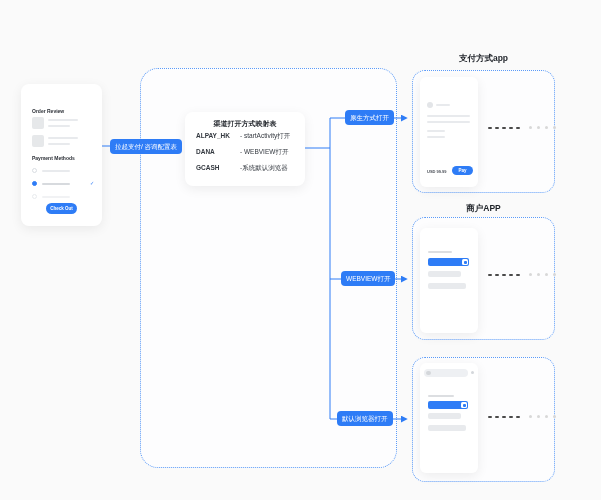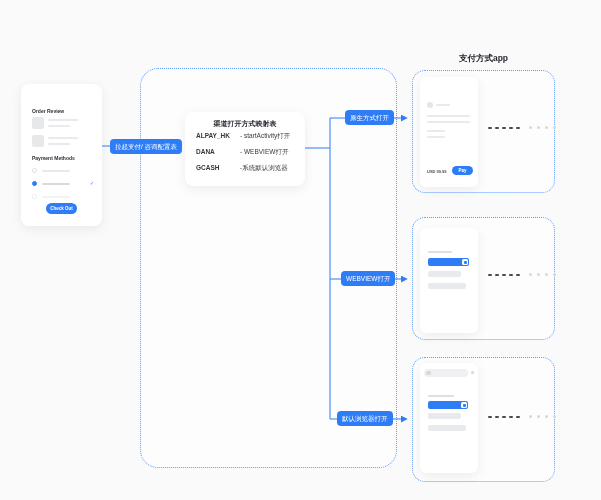--- a/index.html
+++ b/index.html
@@ -150,20 +150,21 @@
     <div class="map-row" style="top:52px;">
       <span class="map-channel">GCASH</span><span>-系统默认浏览器</span>
     </div>
   </div>
 
   <div class="pill" style="left:345px; top:110px;">原生方式打开</div>
   <div class="pill" style="left:341px; top:271px;">WEBVIEW打开</div>
   <div class="pill" style="left:337px; top:411px;">默认浏览器打开</div>
 
   <div class="panel-title" style="left:412px; top:53px; width:143px;">支付方式app</div>
+  <div class="panel-title" style="left:412px; top:203px; width:143px;">商户APP</div>
 
   <div class="card" style="left:420px; top:77px; width:58px; height:110px; border-radius:6px;">
     <div class="avatar" style="left:7px; top:25px;"></div>
     <div class="bar" style="left:16px; top:27px; width:14px; height:2px;"></div>
     <div class="bar" style="left:7px; top:38px; width:43px; height:2px;"></div>
     <div class="bar" style="left:7px; top:44px; width:43px; height:2px;"></div>
     <div class="bar" style="left:7px; top:53px; width:18px; height:2px;"></div>
     <div class="bar" style="left:7px; top:59px; width:18px; height:2px;"></div>
     <div class="money" style="left:7px; top:92px;">USD 99.99</div>
     <button class="btn-pill" style="left:32px; top:89px; width:21px; height:9px; font-size:4.5px; border-radius:4.5px;">Pay</button>

